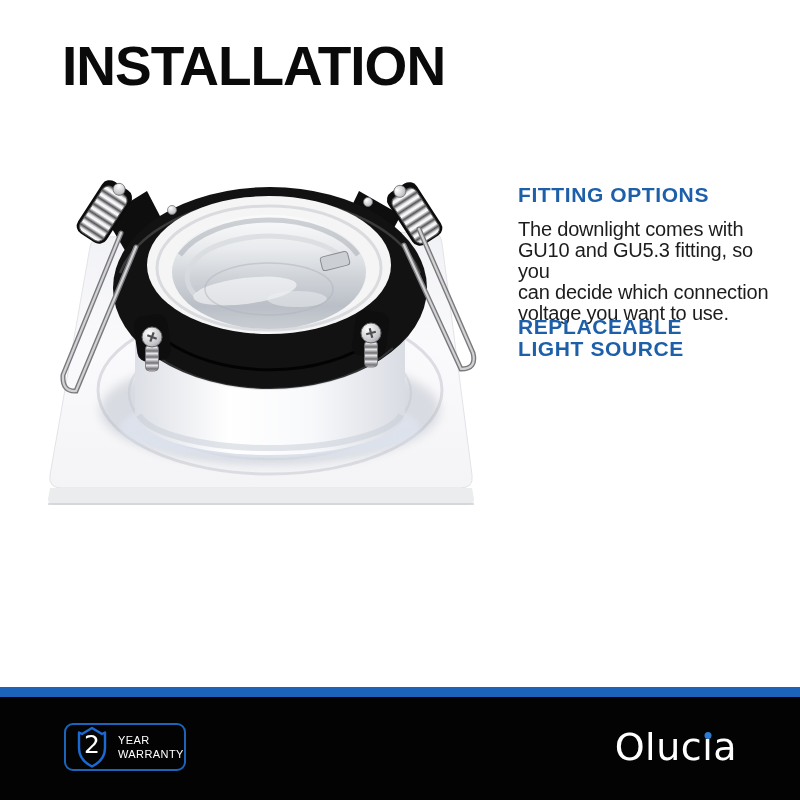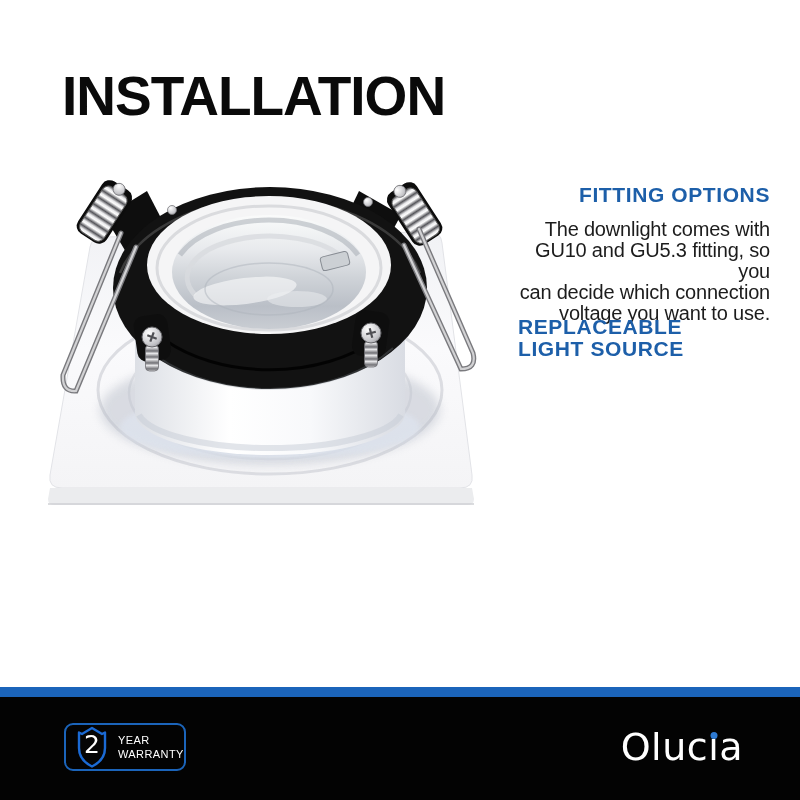--- a/index.html
+++ b/index.html
@@ -1,37 +1,37 @@
 <!DOCTYPE html>
 <html><head>
 <meta charset="utf-8">
 <style>
   html,body{margin:0;padding:0;background:#ffffff;}
   .page{position:relative;width:800px;height:800px;background:#ffffff;overflow:hidden;
         font-family:"Liberation Sans",sans-serif;}
-  .title{position:absolute;left:62px;top:68px;margin:0;font-size:55px;font-weight:bold;
+  .title{position:absolute;left:62px;top:38px;margin:0;font-size:55px;font-weight:bold;
          letter-spacing:-1px;color:#0a0a0a;line-height:1.05;}
   .product{position:absolute;left:35px;top:165px;width:470px;height:370px;}
   .col-section{position:absolute;left:518px;width:252px;}
-  .sec-fitting{top:184px;text-align:right;}
+  .sec-fitting{top:184px;}
   .sec-replace{top:316px;}
   .sec-heading{margin:0 0 13px 0;font-size:21px;font-weight:bold;letter-spacing:0.6px;
                color:#1d5fa9;line-height:22px;}
   .sec-body{margin:0;font-size:20px;color:#1c1c1c;line-height:21px;letter-spacing:-0.2px;}
   .divider{position:absolute;left:0;top:687px;width:800px;height:10px;background:#1b64ba;}
   .footer{position:absolute;left:0;top:697px;width:800px;height:103px;background:#030303;}
   .badge{position:absolute;left:64px;top:26px;width:118px;height:44px;border:2px solid #1b64ba;
          border-radius:9px;display:flex;align-items:center;background:#030303;}
   .shield-wrap{position:relative;width:38px;height:42px;margin-left:7px;flex:0 0 auto;}
   .shield-wrap svg{position:absolute;left:0;top:0;}
   .shield-num{position:absolute;left:0;top:4px;width:38px;text-align:center;color:#ffffff;
               font-size:25px;font-weight:normal;font-family:"DejaVu Sans",sans-serif;}
   .badge-text{margin-left:7px;color:#ffffff;font-size:11px;line-height:14px;
               letter-spacing:0.4px;font-weight:normal;}
-  .logo{position:absolute;right:57px;top:30px;color:#ffffff;font-size:38px;line-height:40px;
+  .logo{position:absolute;right:63px;top:30px;color:#ffffff;font-size:38px;line-height:40px;
         font-family:"DejaVu Sans",sans-serif;letter-spacing:0.5px;}
   .logo-i{position:relative;display:inline-block;}
   .logo-i::after{content:"";position:absolute;left:50%;transform:translateX(-50%);top:5px;
                  width:7px;height:7px;border-radius:50%;background:#2e7ad2;}
 </style>
 </head>
 <body>
 
 <div class="page">
 

